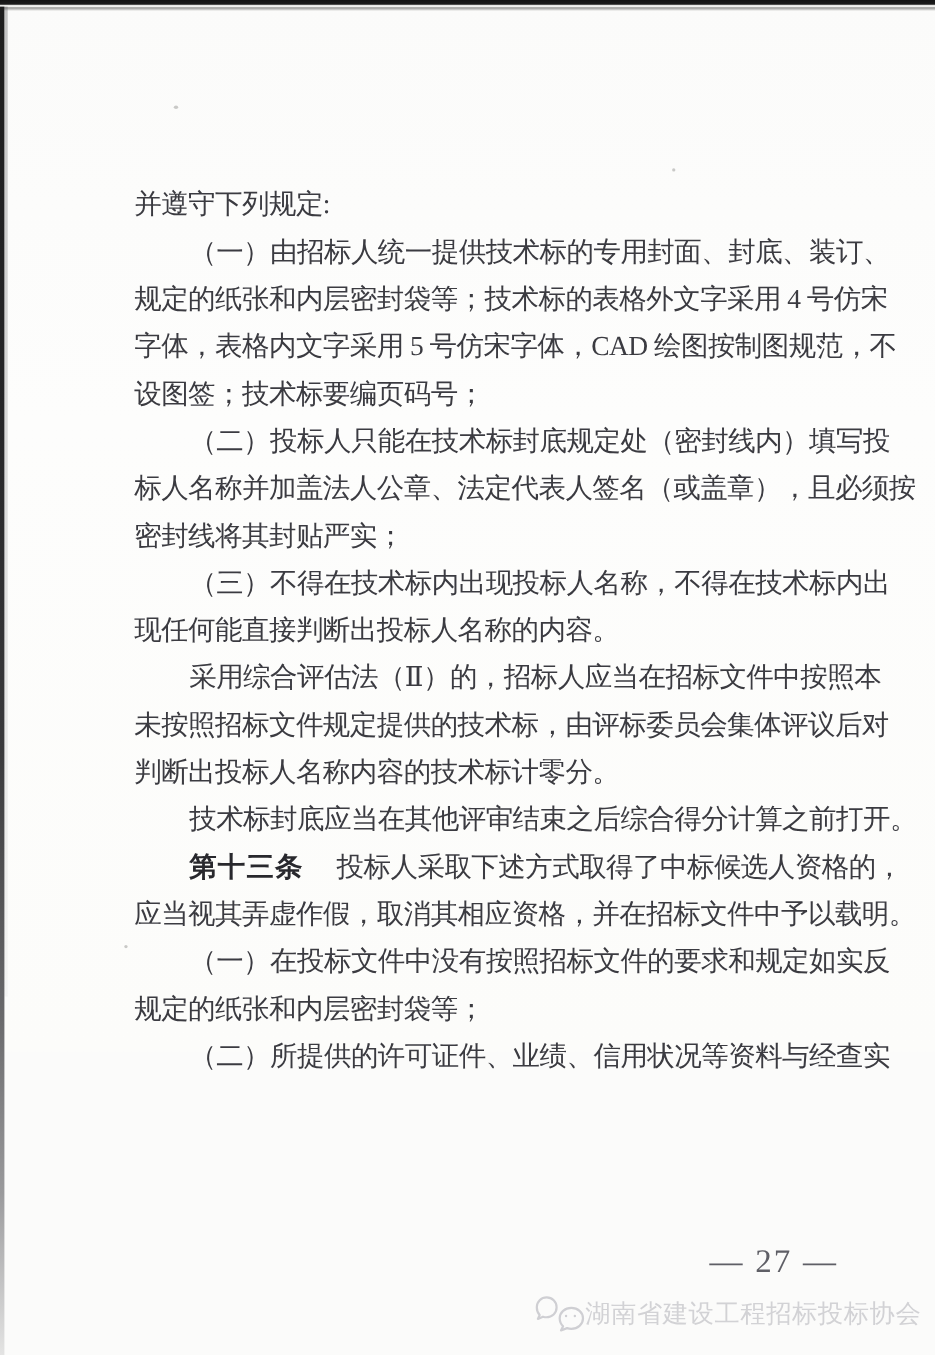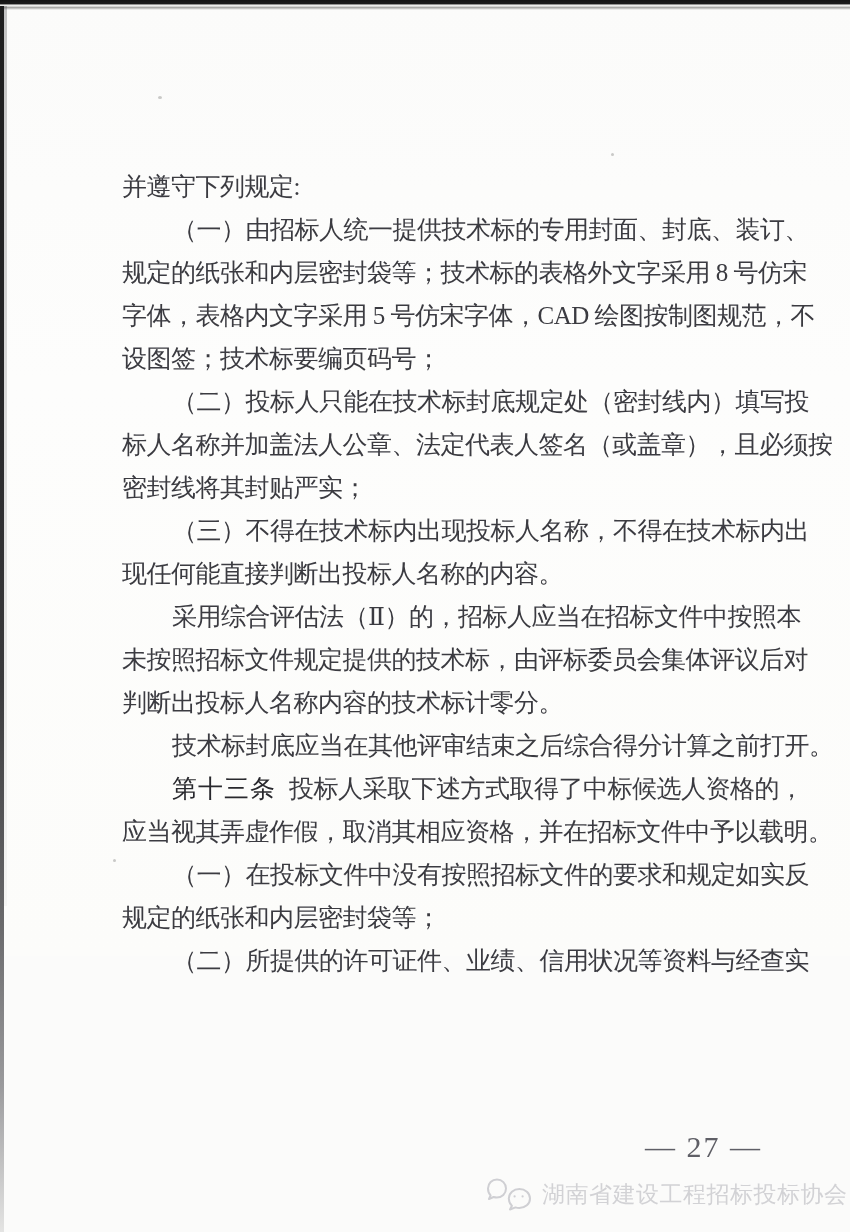--- a/index.html
+++ b/index.html
@@ -51,40 +51,39 @@
     width: 682px;
     font-size: 25px;
     letter-spacing: -0.5px;
     line-height: 43px;
     color: #3b3b41;
     white-space: nowrap;
   }
   .ln { height: 43px; }
   .ind { padding-left: 50px; }
   .art-bold {
-    font-weight: 400;
+    font-weight: 700;
     color: #28282d;
-    margin-right: 13px;
+    margin-right: 30px;
     letter-spacing: 1px;
   }
   .page-number {
     position: absolute;
     top: 1130px;
     right: 88px;
     font-size: 30px;
     letter-spacing: 2px;
     color: #5f5f66;
   }
   .footer-watermark {
     position: absolute;
     left: 486px;
     top: 1176px;
     display: flex;
     align-items: center;
-    gap: 10px;
   }
   .footer-org {
     font-size: 23px;
     letter-spacing: 0.5px;
     color: #d2d2d5;
     white-space: nowrap;
   }
   .logo-icon { display: block; }
   
   .speck {
@@ -105,21 +104,21 @@
   <div class="scan-left-edge"></div>
   <div class="scan-left-soft"></div>
 
   <div class="speck s1"></div>
   <div class="speck s2"></div>
   <div class="speck s3"></div>
 
   <div class="doc-body">
     <div class="ln">并遵守下列规定:</div>
     <div class="ln ind">（一）由招标人统一提供技术标的专用封面、封底、装订、</div>
-    <div class="ln">规定的纸张和内层密封袋等；技术标的表格外文字采用 8 号仿宋</div>
+    <div class="ln">规定的纸张和内层密封袋等；技术标的表格外文字采用 4 号仿宋</div>
     <div class="ln">字体，表格内文字采用 5 号仿宋字体，CAD 绘图按制图规范，不</div>
     <div class="ln">设图签；技术标要编页码号；</div>
     <div class="ln ind">（二）投标人只能在技术标封底规定处（密封线内）填写投</div>
     <div class="ln">标人名称并加盖法人公章、法定代表人签名（或盖章），且必须按</div>
     <div class="ln">密封线将其封贴严实；</div>
     <div class="ln ind">（三）不得在技术标内出现投标人名称，不得在技术标内出</div>
     <div class="ln">现任何能直接判断出投标人名称的内容。</div>
     <div class="ln ind">采用综合评估法（Ⅱ）的，招标人应当在招标文件中按照本</div>
     <div class="ln">未按照招标文件规定提供的技术标，由评标委员会集体评议后对</div>
     <div class="ln">判断出投标人名称内容的技术标计零分。</div>

